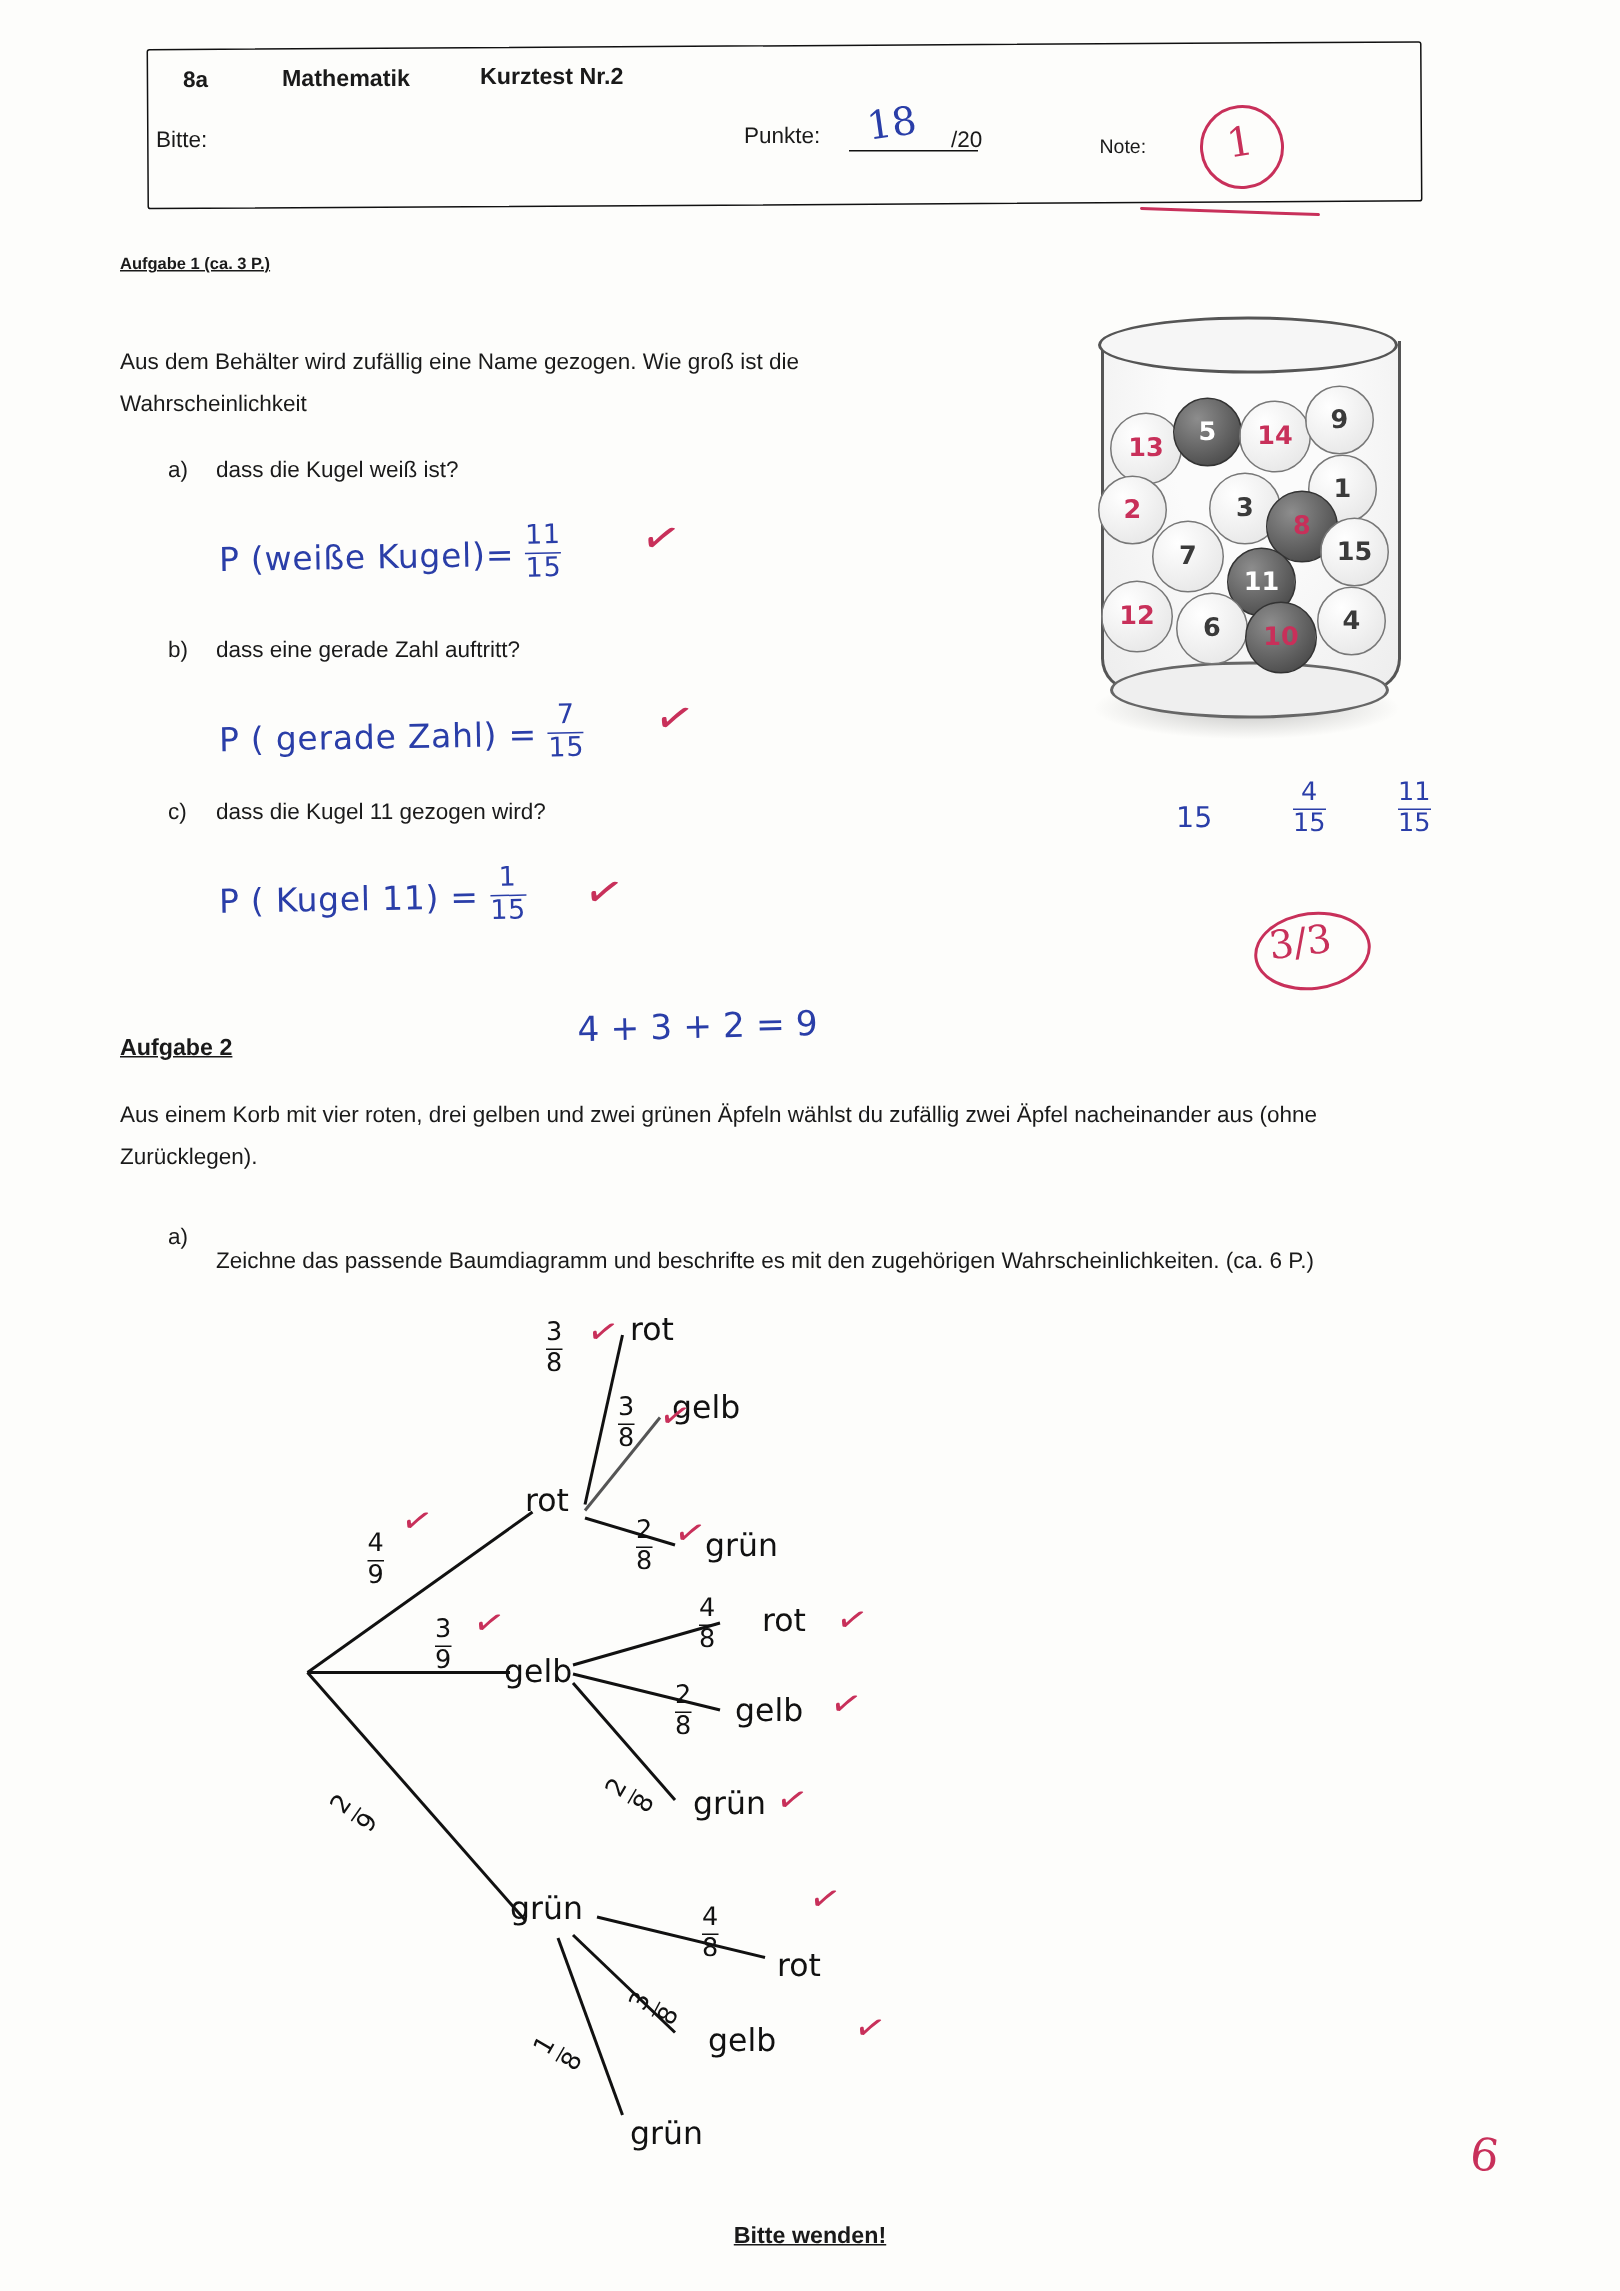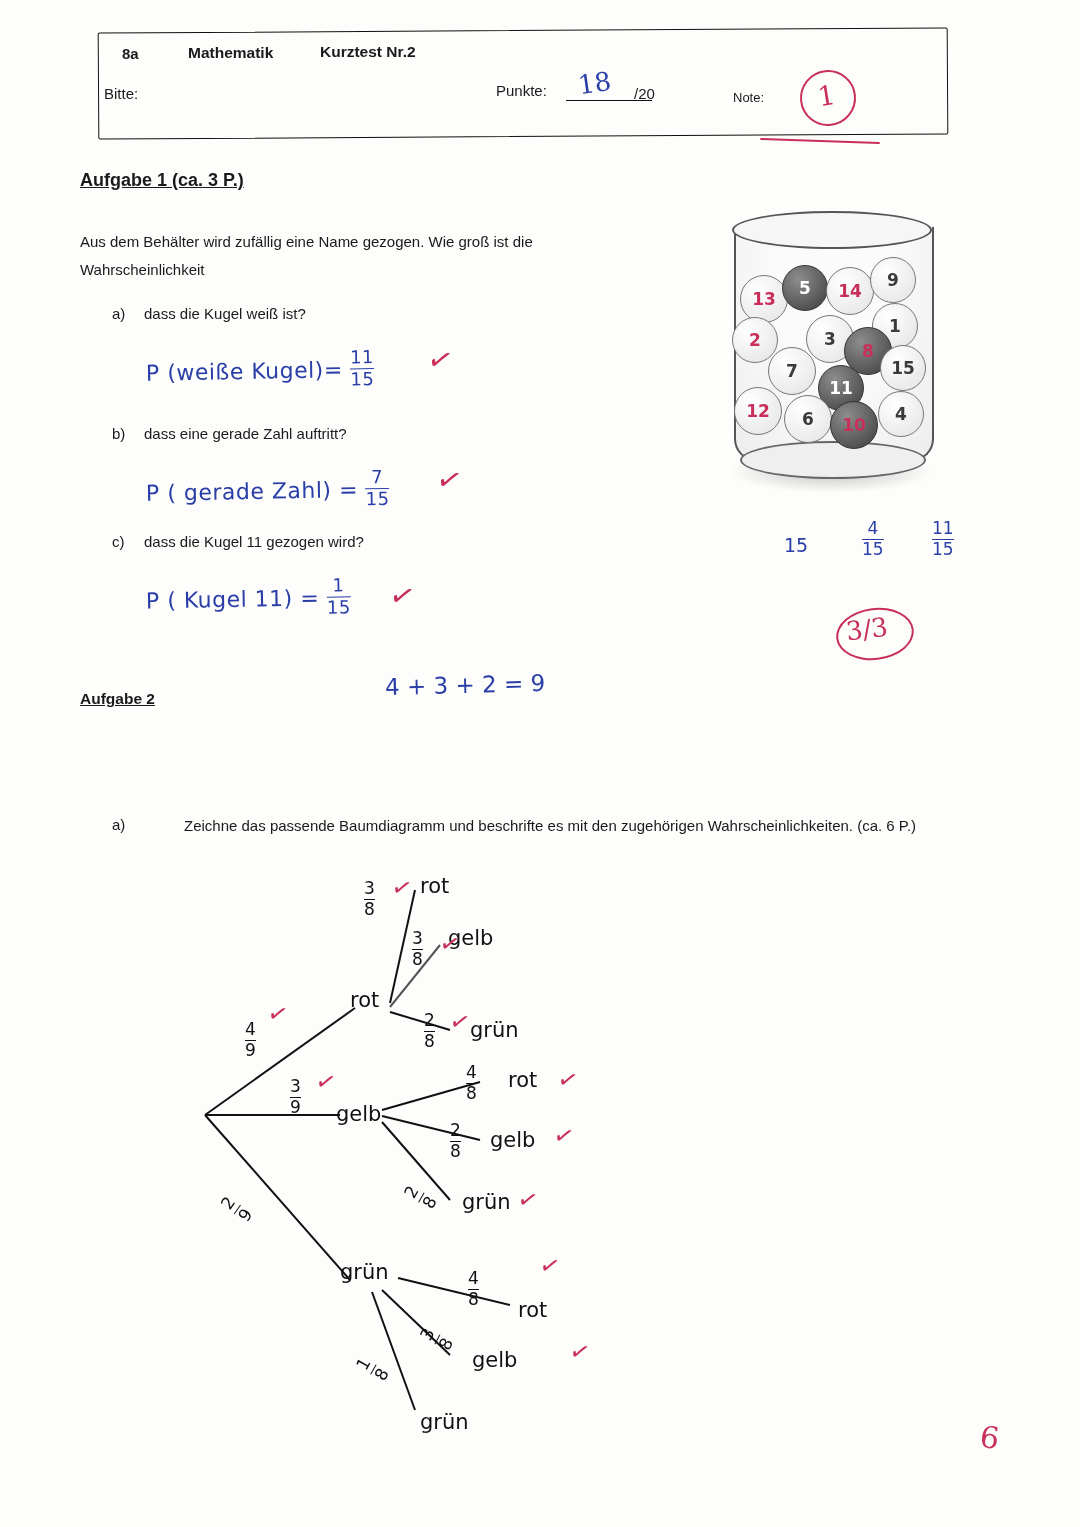--- a/index.html
+++ b/index.html
@@ -88,21 +88,21 @@
   .note-underline {
     position: absolute; left: 760px; top: 140px;
     width: 120px; height: 2px; background: #c8305a;
     transform: rotate(2deg);
     border-radius: 2px;
   }
 
   
   .task1-title {
     position: absolute; left: 80px; top: 170px;
-    font-size: 18px; font-weight: bold;
+    font-size: 11px; font-weight: bold;
     text-decoration: underline;
   }
   .task1-intro {
     position: absolute; left: 80px; top: 228px;
     width: 580px; font-size: 15px; line-height: 28px;
   }
   .qa {
     position: absolute; font-size: 15px;
   }
   .qa .lbl { position: absolute; left: 0; }
@@ -232,21 +232,21 @@
   }
   .task2-intro {
     position: absolute; left: 80px; top: 730px;
     width: 830px; font-size: 15px; line-height: 28px;
   }
   .task2-a {
     position: absolute; left: 112px; top: 812px;
     width: 860px; font-size: 15px; line-height: 26px;
   }
   .task2-a .lbl { position: absolute; left: 0; top: 0; }
-  .task2-a .txt { position: absolute; left: 32px; top: 1px; width: 830px; margin-left: 40px; }
+  .task2-a .txt { position: absolute; left: 32px; top: 16px; width: 830px; }
 
   
   .tree { position: absolute; left: 150px; top: 860px; width: 700px; height: 600px; }
   .tree svg { position: absolute; left: 0; top: 0; }
   .tlab {
     position: absolute;
     font-family: "DejaVu Sans", sans-serif;
     color: #111;
     font-size: 21px;
   }
@@ -410,20 +410,21 @@
         <span class="den">15</span>
       </span>
     </span>
   </div>
 
   <div class="score-circle"></div>
   <div class="score-text">3/3</div>
 
   <div class="task2-title">Aufgabe 2</div>
   <div class="task2-calc">4 + 3 + 2 = 9</div>
+  <div class="task2-intro">Aus einem Korb mit vier roten, drei gelben und zwei grünen Äpfeln wählst du zufällig zwei Äpfel nacheinander aus (ohne Zurücklegen).</div>
   <div class="task2-a">
     <span class="lbl">a)</span>
     <span class="txt">Zeichne das passende Baumdiagramm und beschrifte es mit den zugehörigen Wahrscheinlichkeiten. (ca. 6 P.)</span>
   </div>
 
   <div class="tree">
     <svg width="700" height="600">
 
       <path d="M55,255 L205,148" stroke="#111" stroke-width="2" fill="none"></path>
       <path d="M55,255 L190,255" stroke="#111" stroke-width="2" fill="none"></path>
@@ -528,13 +529,14 @@
     <div class="tick-s" style="left:118px; top:140px;">✓</div>
     <div class="tick-s" style="left:166px; top:208px;">✓</div>
     <div class="tick-s" style="left:408px; top:206px;">✓</div>
     <div class="tick-s" style="left:404px; top:262px;">✓</div>
     <div class="tick-s" style="left:368px; top:326px;">✓</div>
     <div class="tick-s" style="left:390px; top:392px;">✓</div>
     <div class="tick-s" style="left:420px; top:478px;">✓</div>
   </div>
 
   <div class="bottom-six">6</div>
+  <div class="footer">Bitte wenden!</div>
 </div>
 
 </body></html>

